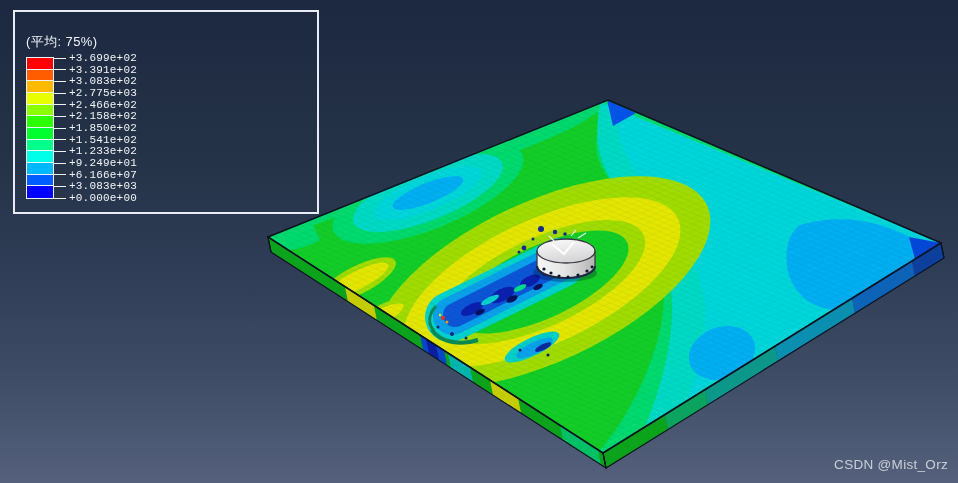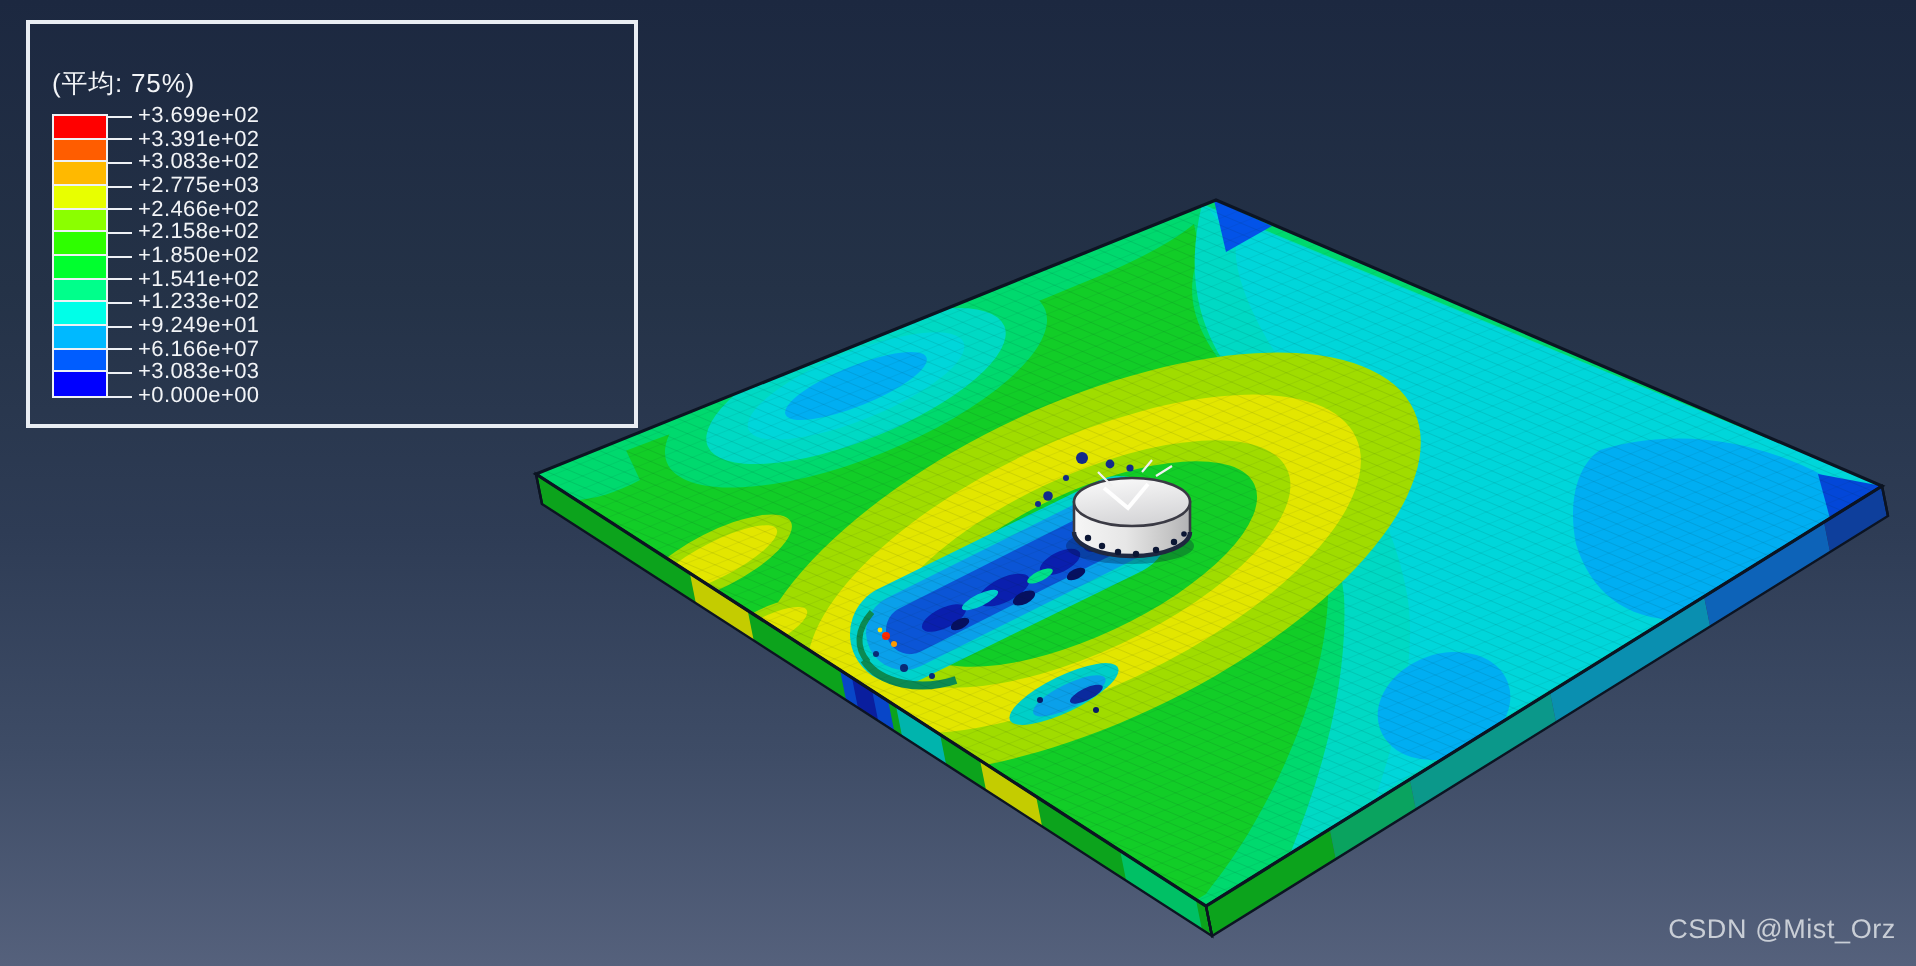--- a/index.html
+++ b/index.html
@@ -11,21 +11,21 @@
   #scene{position:absolute;left:0;top:0;width:958px;height:483px;}
   
   .legend{position:absolute;left:13px;top:10px;width:302px;height:200px;
     border:2px solid #e9edf3;color:#f2f4f7;}
   .legend-title{position:absolute;left:11px;top:6px;font-size:12px;letter-spacing:.4px;white-space:nowrap;}
   .legend-sub{position:absolute;left:11px;top:21px;font-size:13px;letter-spacing:.4px;}
   .scale{position:absolute;left:12px;top:46px;width:27px;}
   .swatch{position:absolute;left:0;width:26px;height:11.67px;outline:1px solid #eef1f5;outline-offset:-0.5px;}
   .lrow{position:absolute;left:38px;display:flex;align-items:center;gap:3px;transform:translateY(-50%);}
   .lrow .tick{display:inline-block;width:13px;height:1px;background:#eef1f5;}
-  .lrow .ltext{font-size:11px;letter-spacing:.2px;color:#f2f4f7;white-space:nowrap;}
+  .lrow .ltext{font-size:11px;letter-spacing:.2px;color:#f2f4f7;white-space:nowrap;font-family:Liberation Mono, monospace;}
   
   .watermark{position:absolute;right:10px;bottom:11px;font-size:13.5px;color:#c9ced6;letter-spacing:.3px;text-align:center;}
 </style>
 </head>
 <body>
 
 <div id="app">
 
   <svg id="scene" viewBox="0 0 958 483">
     <defs>

